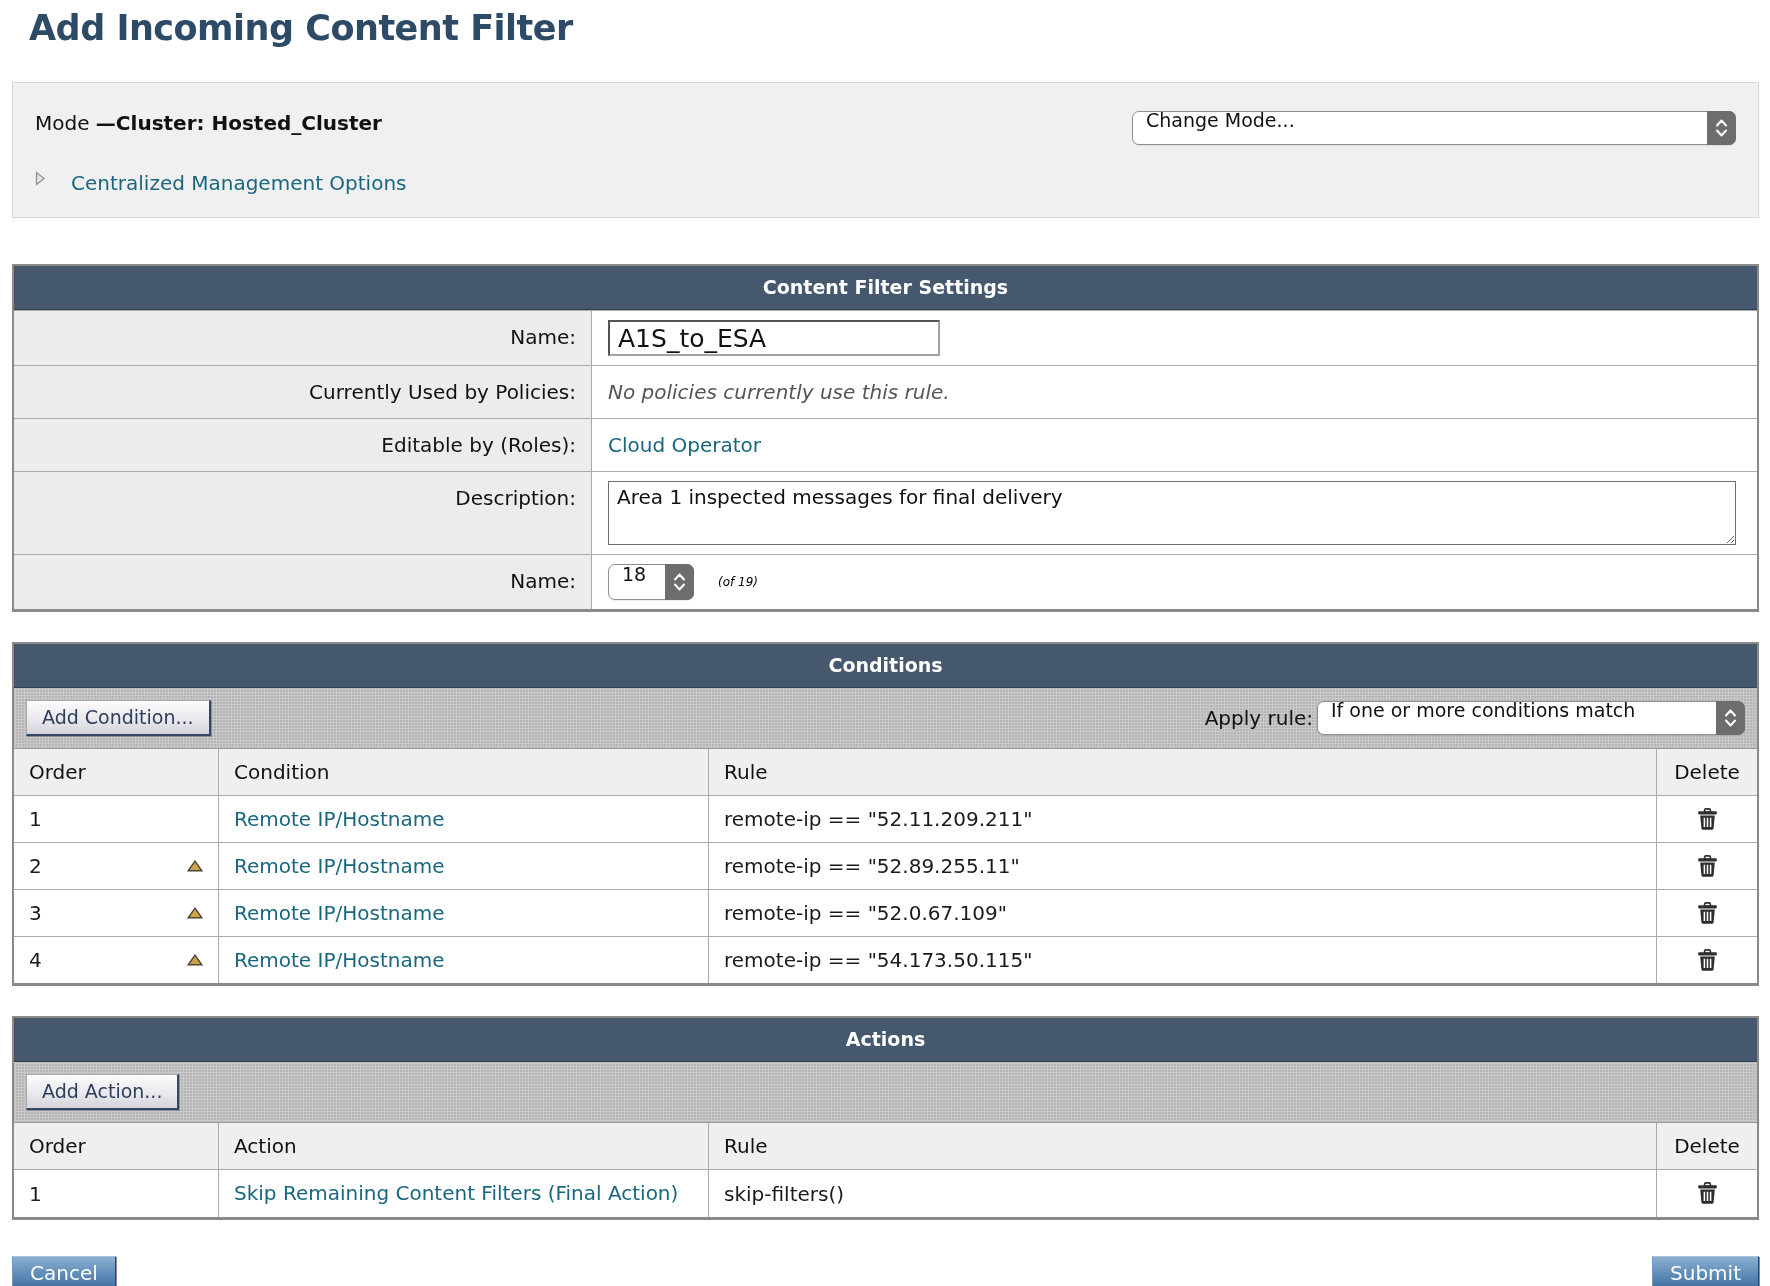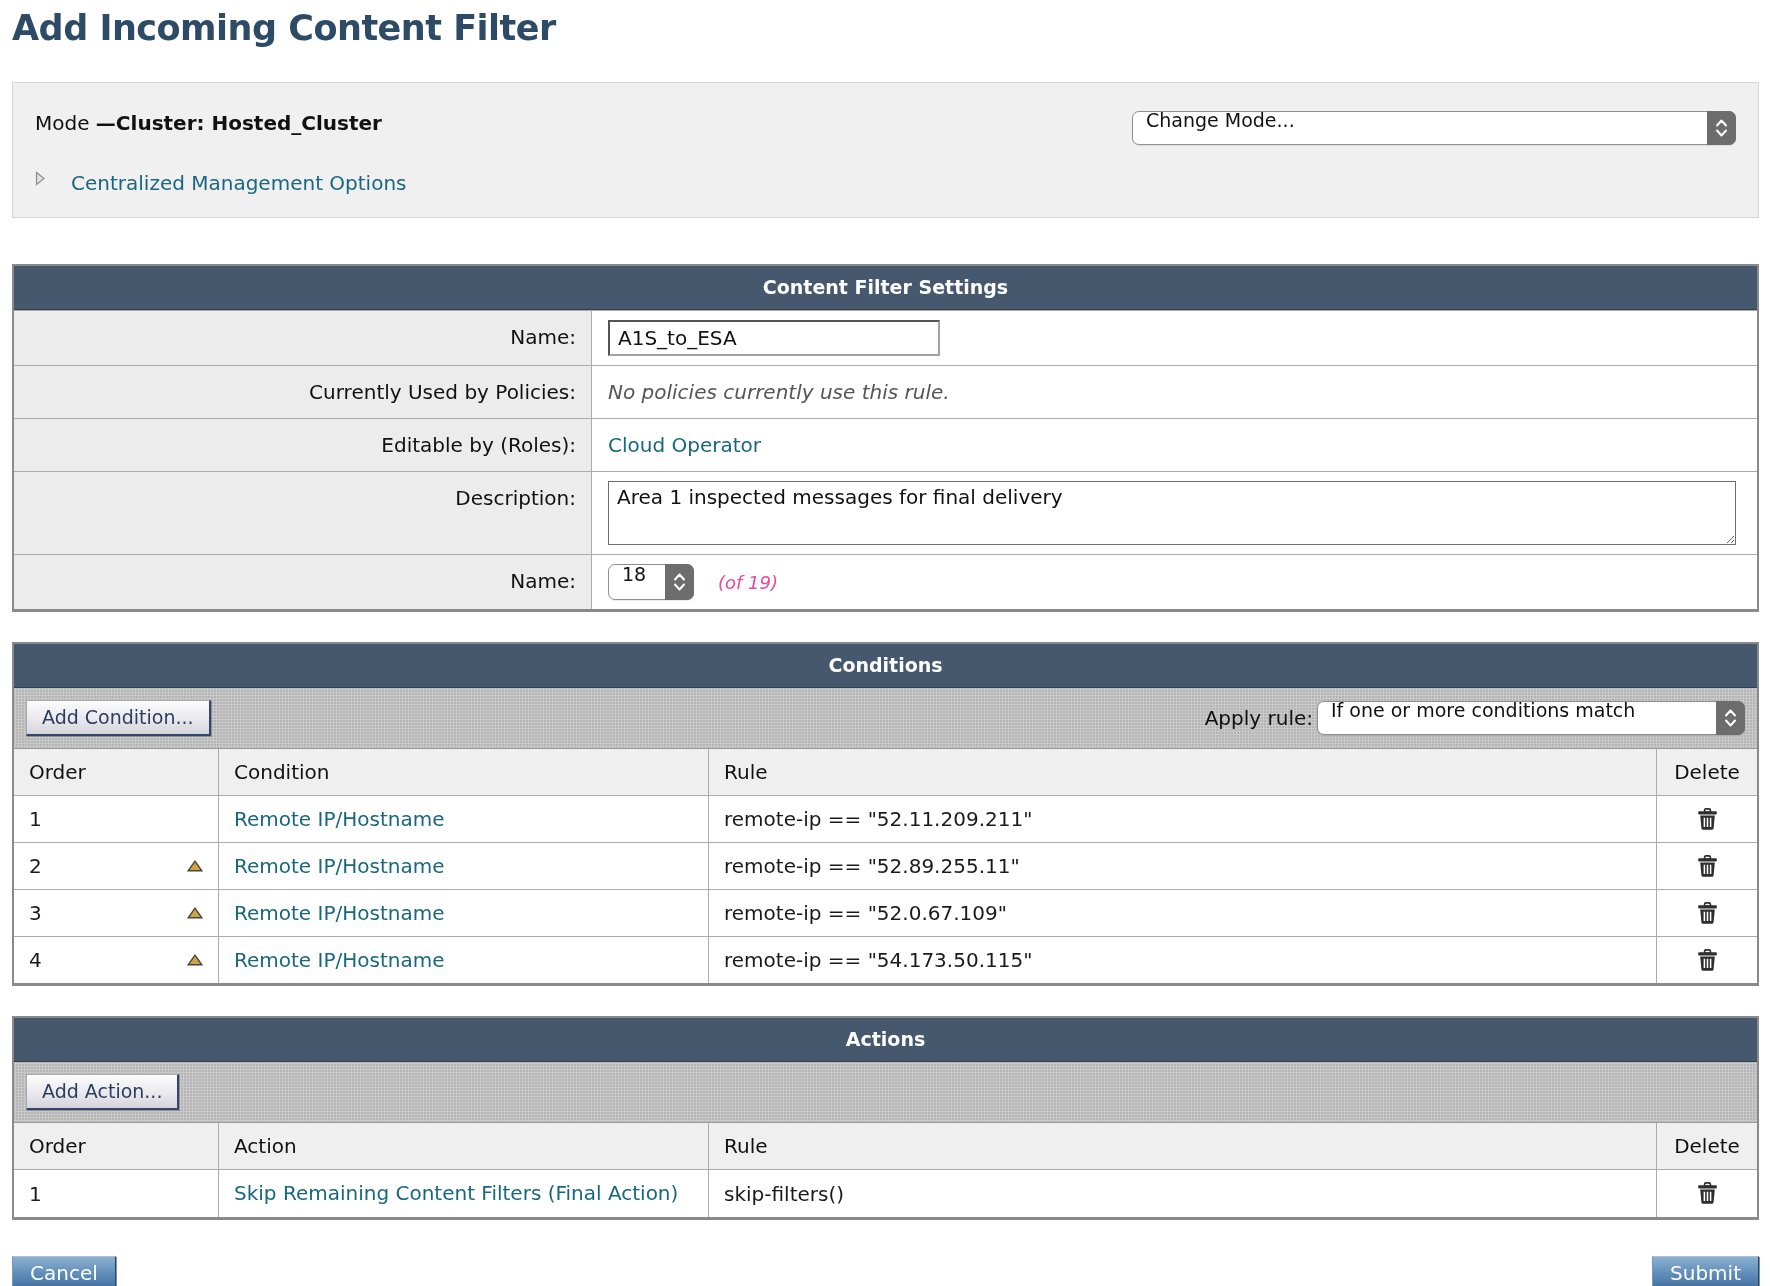--- a/index.html
+++ b/index.html
@@ -6,21 +6,21 @@
   html,body { margin:0; padding:0; background:#ffffff; }
   body {
     font-family: "DejaVu Sans", "Liberation Sans", sans-serif;
     color:#1a1a1a;
     width:1770px;
   }
   .page { width:1747px; margin:8px 0 0 12px; }
 
   h1.page-title {
     font-size:35px; font-weight:bold; color:#2d4a66;
-    margin:4px 0 34px 0; letter-spacing:-0.5px;
+    margin:4px 0 34px 17px; letter-spacing:-0.5px;
   }
 
   
   .mode-panel {
     background:#f0f0f0; border:1px solid #d6d6d6;
     padding:28px 22px 22px 22px; margin-bottom:46px;
   }
   .mode-row { display:flex; justify-content:space-between; }
   .mode-text { font-size:20px; color:#111; }
   .mode-text .mode-value { font-weight:bold; }
@@ -76,29 +76,29 @@
   .kv-label {
     background:#ececec; text-align:right; padding:14px 15px;
     border-right:1px solid #ababab; font-size:20px; color:#111;
   }
   .kv-value { background:#ffffff; padding:9px 16px; font-size:20px; display:flex; align-items:center; flex-wrap:wrap; }
   .kv-value.top { align-items:flex-start; }
   .muted-italic { color:#555; font-style:italic; }
   .teal-link { color:#19677f; text-decoration:none; cursor:pointer; }
 
   .name-input {
-    width:332px; height:36px; font-family:inherit; font-size:20px;
+    width:332px; height:36px; font-family:inherit; font-size:25px;
     padding:2px 8px; background:#fff; color:#111;
     border:2px solid; border-color:#545454 #a2a2a2 #a2a2a2 #545454; outline:none;
   }
   .desc-textarea {
     width:1128px; height:64px; font-family:inherit; font-size:20px;
     padding:3px 8px; color:#111; border:1px solid #6e6e6e; resize:both; outline:none;
   }
-  .order-suffix { margin-left:24px; color:#ec4899; font-style:italic; font-size:18px;text-align:right; }
+  .order-suffix { margin-left:24px; color:#000000; font-style:italic; font-size:12px;text-align:right; }
 
   
   .rule-grid { display:grid; grid-template-columns:205px 490px 1fr 100px; }
   .cell {
     padding:11px 15px; font-size:20px; background:#ffffff;
     border-top:1px solid #ababab; border-right:1px solid #ababab;
     display:flex; align-items:center;
   }
   .cell.last { border-right:none; }
   .cell.head { background:#efefef; border-top:none; color:#111; }

